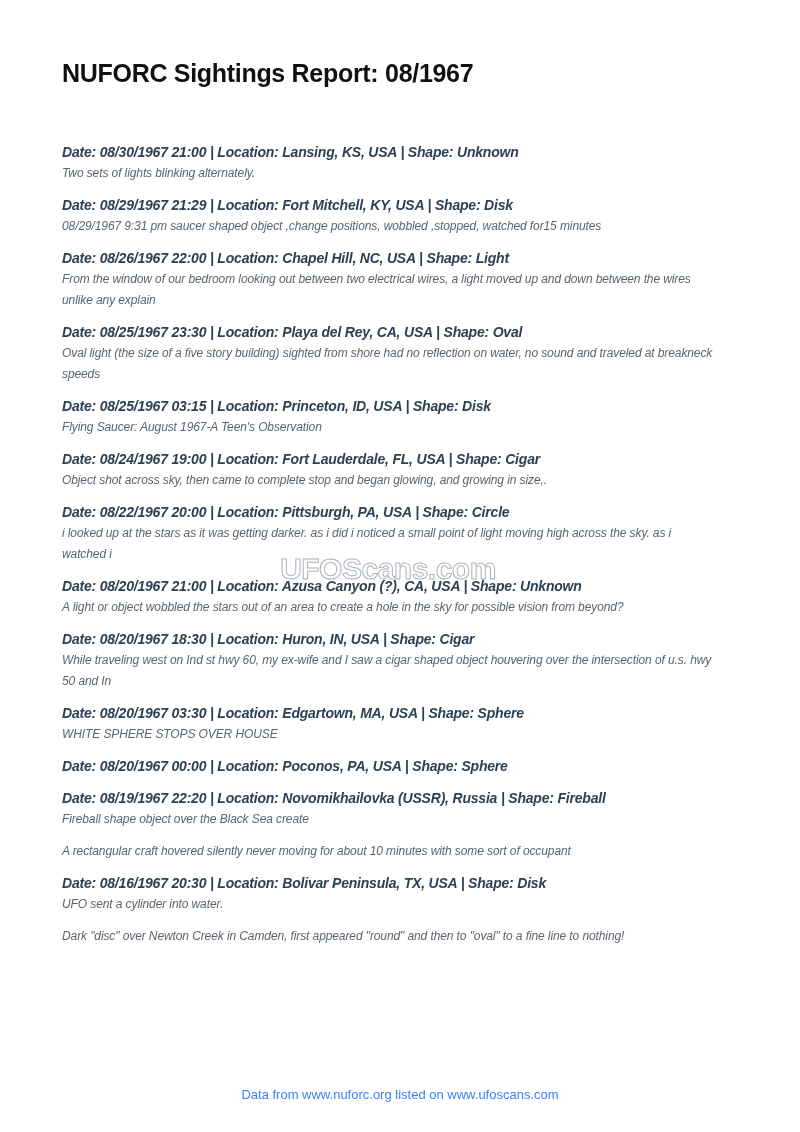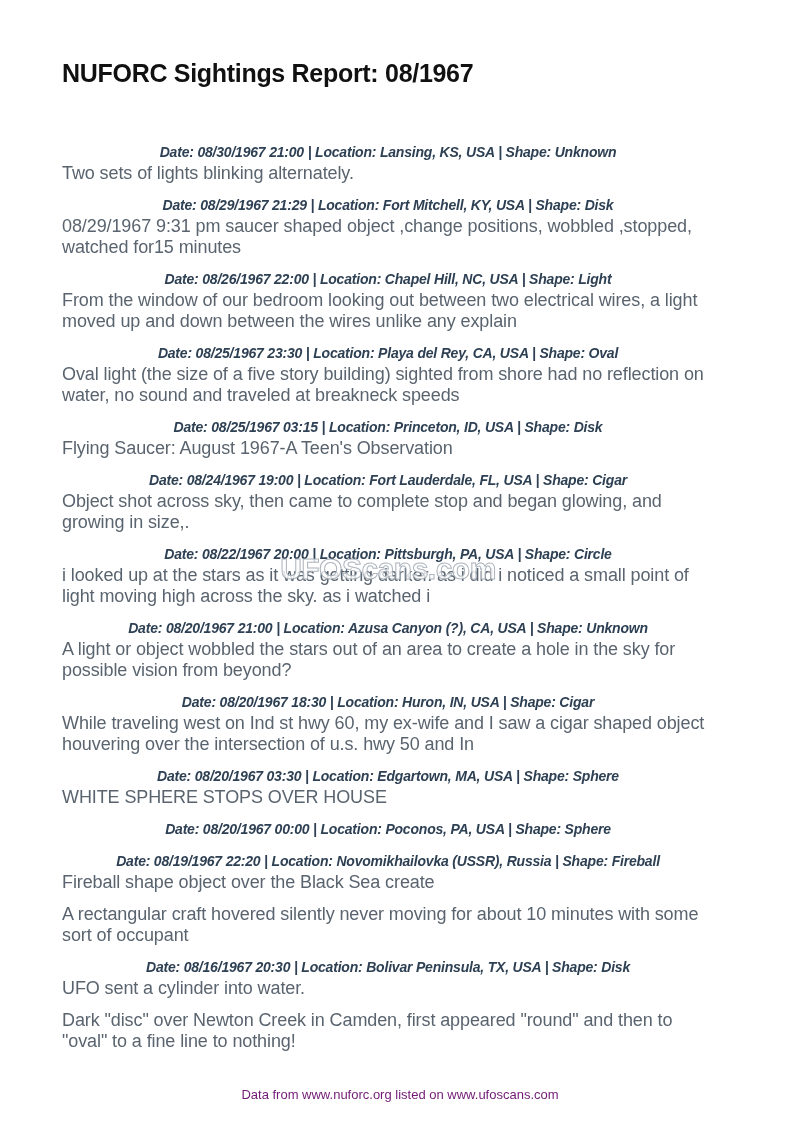--- a/index.html
+++ b/index.html
@@ -25,27 +25,27 @@
   }
   .entries { }
   .entry { margin-bottom: 11px; }
   .entry-header {
     font-size: 14px;
     font-weight: bold;
     font-style: italic;
     letter-spacing: -0.2px;
     color: #2e4053;
     line-height: 21px;
-    text-align: center;
   }
   .entry-body {
-    font-size: 18px;
+    font-size: 12px;
     letter-spacing: -0.1px;
     color: #5a646f;
     line-height: 21px;
+    font-style: italic;
   }
   .watermark {
     position: absolute;
     top: 552px;
     left: 50%;
     transform: translateX(-50%);
     font-size: 30px;
     font-weight: bold;
     letter-spacing: -0.5px;
     color: rgba(255, 255, 255, 0.78);
@@ -54,21 +54,21 @@
     pointer-events: none;
     z-index: 5;
   }
   .footer {
     position: absolute;
     top: 1087px;
     left: 0;
     width: 800px;
     text-align: center;
     font-size: 13px;
-    color: #701a75;
+    color: #3b82f6;
   }
 </style>
 </head>
 <body>
 
 <div class="page">
   <h1 class="page-title">NUFORC Sightings Report: 08/1967</h1>
 
   <div class="entries">
   <div class="entry">

